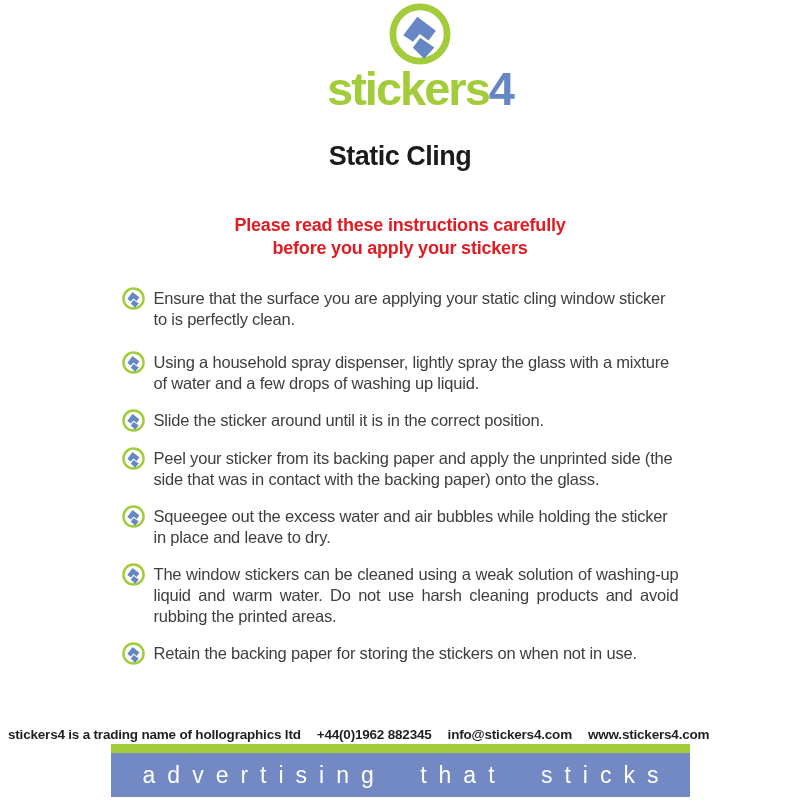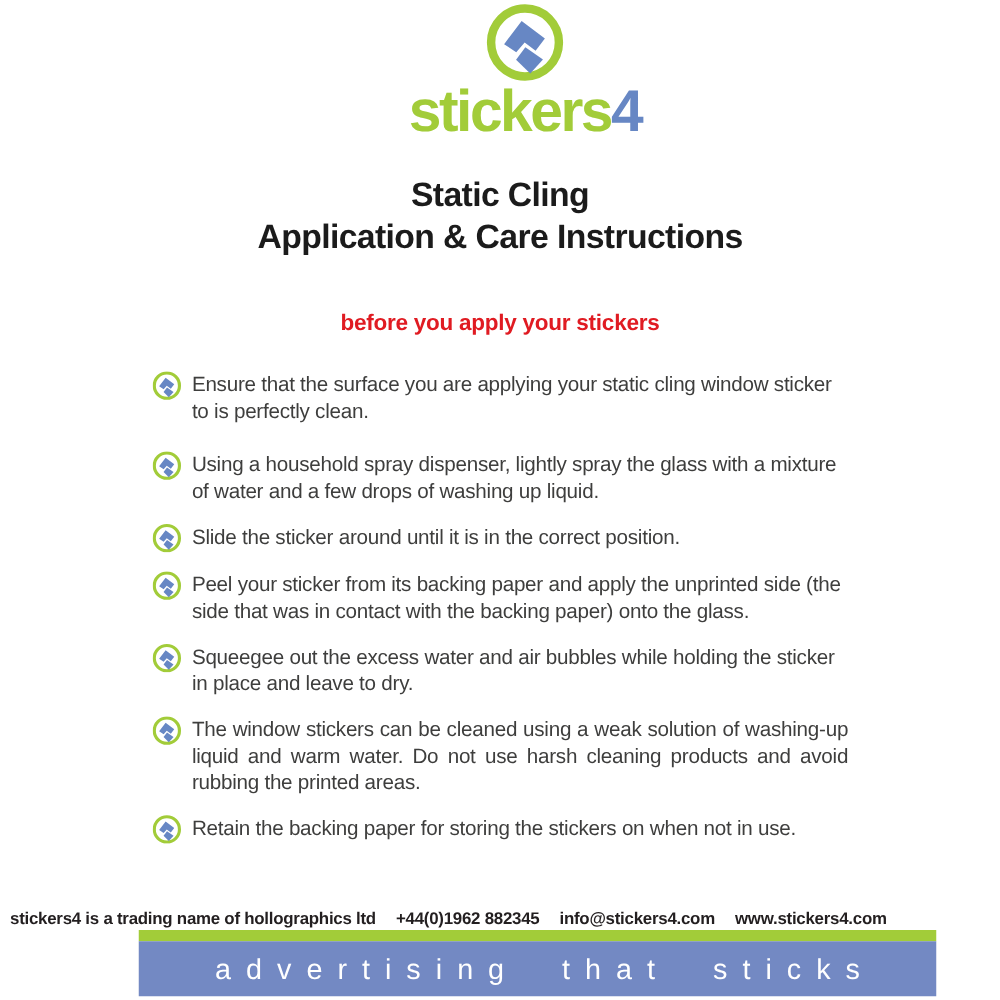--- a/index.html
+++ b/index.html
@@ -59,21 +59,21 @@
   .instructions li:nth-child(6) .text{ text-align:justify; }
 
   
   .footer-info{
     position:absolute; left:0; bottom:58px; width:800px;
     font-size:13.5px; font-weight:bold;
     color:var(--footer_text); letter-spacing:-0.2px;
   }
   .footer-info span{ margin:0 8px; }
   .banner{
-    position:absolute; left:111px; bottom:3px; width:638px;
+    position:absolute; left:111px; bottom:3px; width:579px;
   }
   .banner-green{ height:9px; background:var(--green); }
   .banner-blue{
     height:44px; background:var(--banner_blue);
     display:flex; align-items:center; justify-content:center;
     color:#ffffff; font-size:23px;
     letter-spacing:12px; word-spacing:16px;
   }
   .banner-blue .tagline{ margin-right:-12px; white-space:nowrap; }
 
@@ -93,24 +93,24 @@
         <path d="M23 45 L32 36 L45 48 L33 58 Z"></path>
       </g>
     </svg>
     <div class="wordmark">
       <span class="green">stickers</span><span class="blue">4</span>
     </div>
   </div>
 
   <div class="title">
     <div>Static Cling</div>
-    <div>Application &amp; Care Instructions</div>
   </div>
 
   <div class="notice">
+    <div>Please read these instructions carefully</div>
     <div>before you apply your stickers</div>
   </div>
 
   <ul class="instructions">
     <li>
       <svg class="bullet" width="23" height="23" viewBox="0 0 64 64" aria-hidden="true">
         <circle class="mark-ring" cx="32" cy="32" r="28"></circle>
         <g class="mark-glyph" transform="rotate(-8 32 34)">
             <path d="M15 31 L32 14 L49 31 L40 40 L32 32 L24 39 Z"></path>
             <path d="M23 45 L32 36 L45 48 L33 58 Z"></path>

